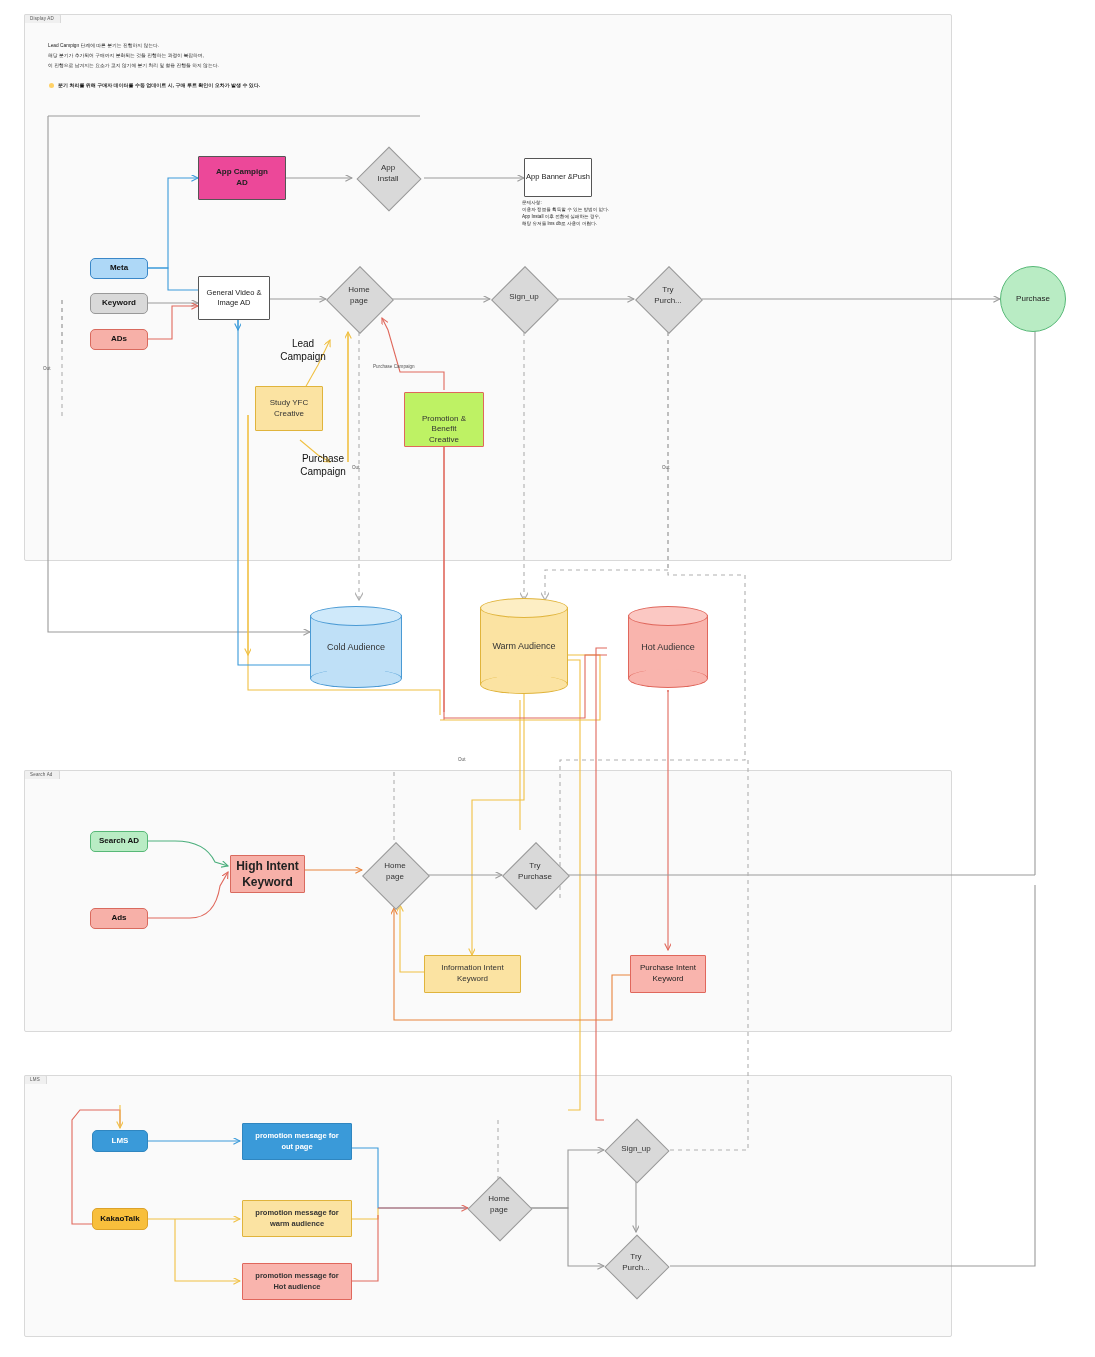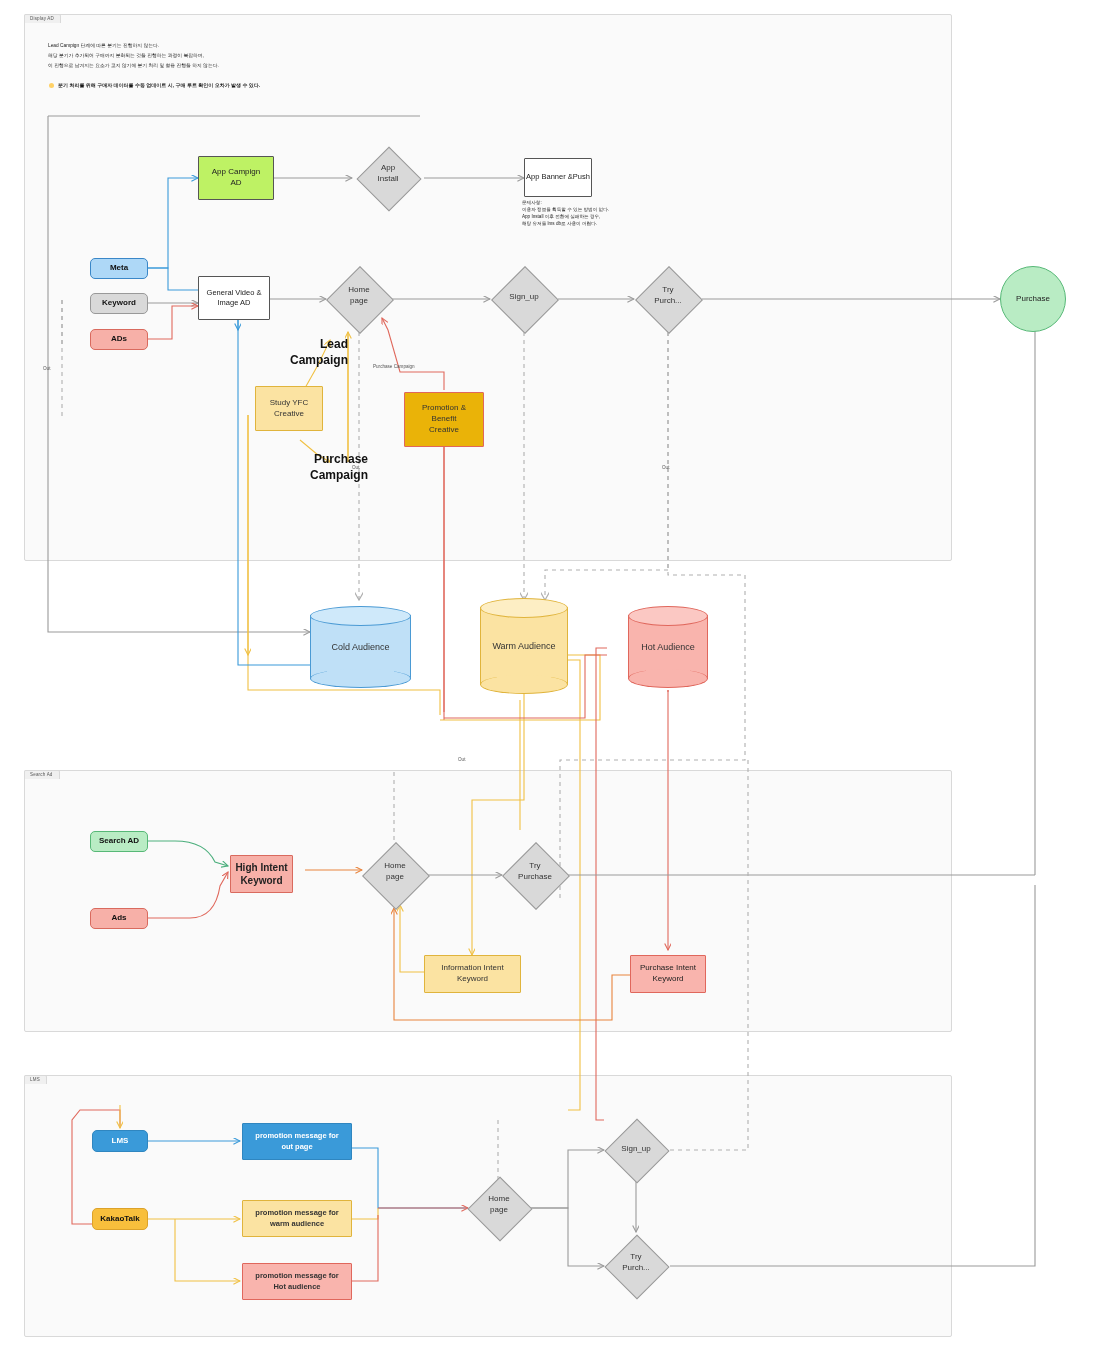--- a/index.html
+++ b/index.html
@@ -22,21 +22,21 @@
   .cyl .top{position:absolute;left:0;right:0;top:0;height:18px;border:1px solid;border-radius:50%;}
   .cyl .bot{position:absolute;left:0;right:0;bottom:0;height:18px;border:1px solid;border-radius:50%;
             border-top:none;}
   .cyl .clabel{position:absolute;left:0;right:0;top:50%;transform:translateY(-50%);
                text-align:center;font-size:9px;color:#333;}
 
   .circ{border-radius:50%;}
   .note{position:absolute;font-size:4.6px;color:#222;line-height:1.55;white-space:pre-line;}
   .edge-label{position:absolute;color:#222;}
   .tiny{font-size:4.6px;color:#555;}
-  .bold-lbl{font-weight:bold;font-size:12px;color:#111;line-height:1.3;text-align:right;}
+  .bold-lbl{font-weight:normal;font-size:10px;color:#111;line-height:1.3;text-align:center;}
   .intro{position:absolute;font-size:4.8px;color:#1a1a1a;line-height:1.85;white-space:pre-line;}
   .intro2{position:absolute;font-size:5px;color:#1a1a1a;font-weight:bold;line-height:1.6;}
   .bullet-dot{position:absolute;width:5px;height:5px;border-radius:50%;background:#ffd166;}
 </style>
 </head>
 <body>
 
 <div id="canvas">
 
   <div class="group-box" style="left:24px;top:14px;width:926px;height:545px;">
@@ -173,21 +173,21 @@
   <div class="node pill" style="left:90px;top:258px;width:58px;height:21px;background:#aed8f7;border:1px solid #3a87c8;font-size:8px;color:#111;">
     <span>Meta</span>
   </div>
   <div class="node pill" style="left:90px;top:293px;width:58px;height:21px;background:#d9d9d9;border:1px solid #999;font-size:8px;color:#111;">
     <span>Keyword</span>
   </div>
   <div class="node pill" style="left:90px;top:329px;width:58px;height:21px;background:#f7b0a8;border:1px solid #d96a5e;font-size:8px;color:#111;">
     <span>ADs</span>
   </div>
 
-  <div class="node rect" style="left:198px;top:156px;width:76px;height:44px;background:#bef264;border:1px solid #555;flex-direction:column;font-size:8px;color:#222;">
+  <div class="node rect" style="left:198px;top:156px;width:88px;height:44px;background:#ec4899;border:1px solid #555;flex-direction:column;font-size:8px;color:#222;font-weight:bold;">
     <span>App Campign</span>
     <span>AD</span>
   </div>
 
   <div style="position:absolute;left:356px;top:146px;width:64px;height:64px;">
     <div class="diamond" style="position:absolute;left:10px;top:10px;width:44px;height:44px;transform:rotate(45deg);"></div>
     <div style="position:absolute;left:0;top:16px;width:64px;text-align:center;font-size:8px;color:#333;line-height:1.4;">
       <div>App</div>
       <div>Install</div>
     </div>
@@ -244,32 +244,32 @@
     <span>Creative</span>
   </div>
 
   <div class="bold-lbl" style="position:absolute;left:278px;top:452px;width:90px;">
     <div>Purchase</div>
     <div>Campaign</div>
   </div>
 
   <div class="edge-label tiny" style="left:373px;top:364px;">Purchase Campaign</div>
 
-  <div class="node rect" style="left:404px;top:392px;width:80px;height:55px;background:#eab308;border:1px solid #e0675c;flex-direction:column;font-size:8px;color:#333;">
+  <div class="node rect" style="left:404px;top:392px;width:80px;height:55px;background:#bef264;border:1px solid #e0675c;flex-direction:column;font-size:8px;color:#333;justify-content:flex-end;">
     <span>Promotion &amp;</span>
     <span>Benefit</span>
     <span>Creative</span>
   </div>
 
   <div class="edge-label tiny" style="left:43px;top:366px;">Out</div>
   <div class="edge-label tiny" style="left:352px;top:465px;">Out</div>
   <div class="edge-label tiny" style="left:662px;top:465px;">Out</div>
   <div class="edge-label tiny" style="left:458px;top:757px;">Out</div>
 
-  <div class="cyl" style="left:310px;top:606px;width:101px;height:82px;color:#4a9ad4;">
+  <div class="cyl" style="left:310px;top:606px;width:92px;height:82px;color:#4a9ad4;">
     <div class="body" style="background:#bfe0f7;border-color:#4a9ad4;"></div>
     <div class="bot" style="background:#bfe0f7;border-color:#4a9ad4;"></div>
     <div class="top" style="background:#cfe9fa;border-color:#4a9ad4;"></div>
     <div class="clabel">Cold Audience</div>
   </div>
 
   <div class="cyl" style="left:480px;top:598px;width:88px;height:96px;color:#e0b43c;">
     <div class="body" style="background:#fbe3a2;border-color:#e0b43c;"></div>
     <div class="bot" style="background:#fbe3a2;border-color:#e0b43c;"></div>
     <div class="top" style="background:#fdeec4;border-color:#e0b43c;"></div>
@@ -283,21 +283,21 @@
     <div class="clabel">Hot Audience</div>
   </div>
 
   <div class="node pill" style="left:90px;top:831px;width:58px;height:21px;background:#b9ecc4;border:1px solid #57b877;font-size:8px;color:#111;">
     <span>Search AD</span>
   </div>
   <div class="node pill" style="left:90px;top:908px;width:58px;height:21px;background:#f7b0a8;border:1px solid #d96a5e;font-size:8px;color:#111;">
     <span>Ads</span>
   </div>
 
-  <div class="node rect" style="left:230px;top:855px;width:63px;height:38px;background:#f7b0a8;border:1px solid #d96a5e;flex-direction:column;font-size:10px;font-weight:bold;color:#222;">
+  <div class="node rect" style="left:230px;top:855px;width:75px;height:38px;background:#f7b0a8;border:1px solid #d96a5e;flex-direction:column;font-size:12px;font-weight:bold;color:#222;">
     <span>High Intent</span>
     <span>Keyword</span>
   </div>
 
   <div style="position:absolute;left:362px;top:842px;width:66px;height:66px;">
     <div class="diamond" style="position:absolute;left:10px;top:10px;width:46px;height:46px;transform:rotate(45deg);"></div>
     <div style="position:absolute;left:0;top:18px;width:66px;text-align:center;font-size:8px;color:#333;line-height:1.4;">
       <div>Home</div>
       <div>page</div>
     </div>

